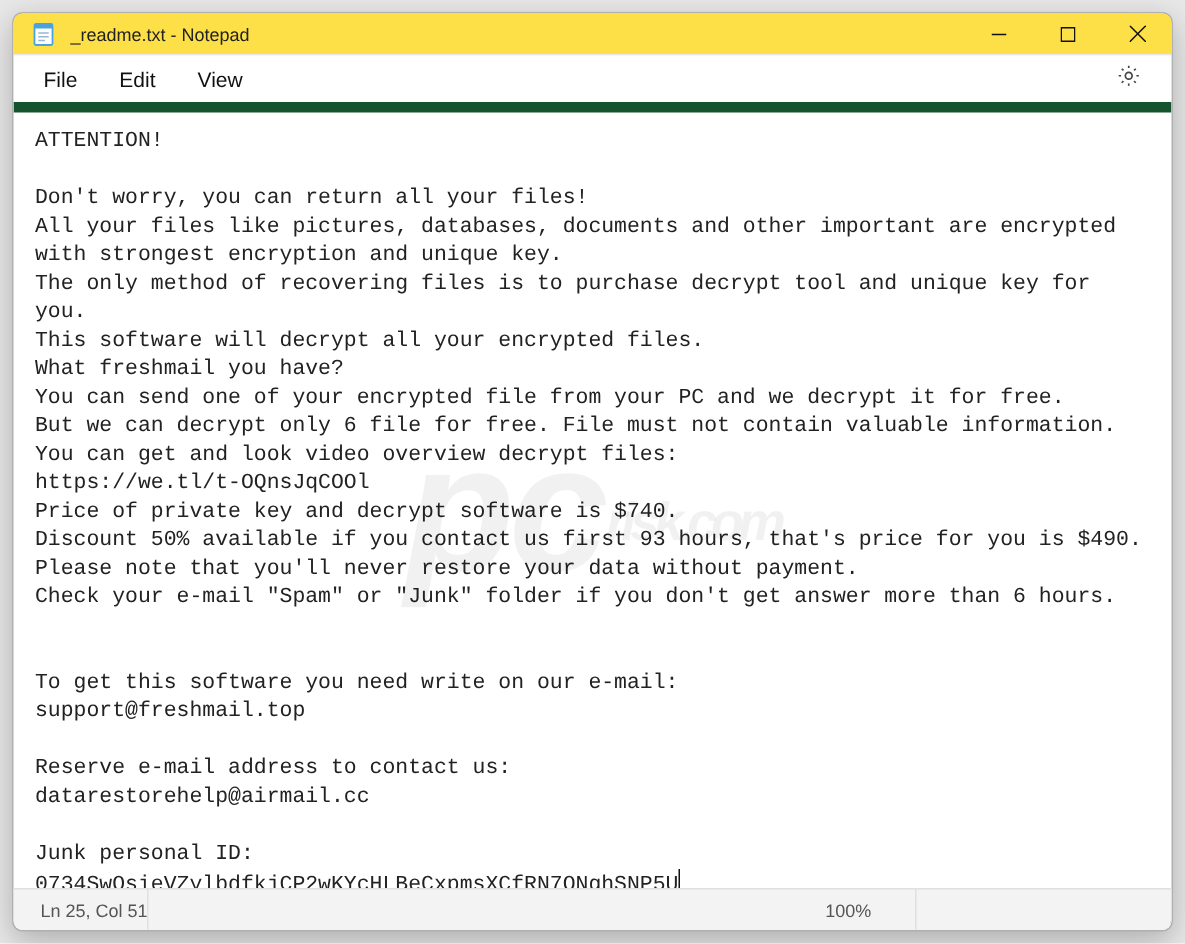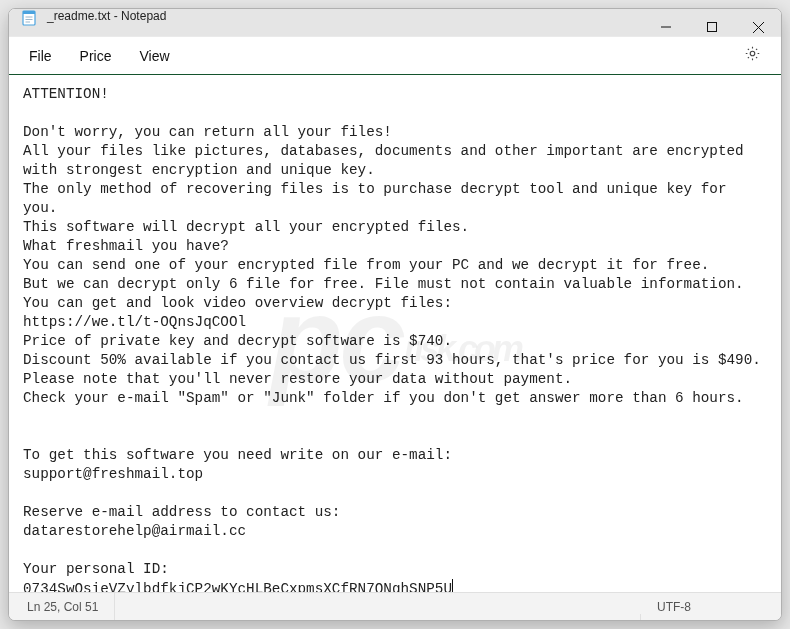--- a/index.html
+++ b/index.html
@@ -1,31 +1,31 @@
 <!DOCTYPE html>
 <html><head>
   <meta charset="utf-8">
   <style>
     * { box-sizing: border-box; margin: 0; padding: 0; }
     body { font-family: "Segoe UI", Arial, sans-serif; background: #e8e8e8; width: 790px; height: 629px; overflow: hidden; position: relative; }
     .window { position: absolute; left: 8px; top: 8px; width: 774px; height: 613px; background: #fff; border: 1px solid #b0b0b0; border-radius: 7px; box-shadow: 0 6px 20px rgba(0,0,0,0.25); display: flex; flex-direction: column; overflow: hidden; }
-    .titlebar { height: 28px; background: #e5e5e5; display: flex; border-bottom: 1px solid #eaeaea; }
+    .titlebar { height: 28px; background: #fde047; display: flex; align-items: center; border-bottom: 1px solid #eaeaea; }
     .titlebar .icon-slot { width: 18px; height: 18px; margin-left: 12px; }
     .titlebar .title { font-size: 12px; color: #222; margin-left: 8px; flex: 0 0 auto; }
     .titlebar .spacer { flex: 1; }
     .winbtn { width: 46px; height: 36px; display: flex; align-items: center; justify-content: center; font-family: "Segoe UI", Arial; font-size: 10px; color: #111; cursor: pointer; }
     .winbtn svg { display:block; }
-    .menubar { height: 38px; display: flex; align-items: center; padding: 0 6px; border-bottom: 1px solid #14532d; background: #fff; }
+    .menubar { height: 38px; display: flex; align-items: center; padding: 0 6px; border-bottom: 7px solid #14532d; background: #fff; }
     .menuitem { padding: 6px 14px; font-size: 14px; color: #111; border-radius: 4px; cursor: pointer; }
     .menubar .spacer { flex: 1; }
     .settings-btn { width: 34px; height: 32px; display: flex; align-items: center; justify-content: center; border-radius: 4px; cursor: pointer; margin-right: 6px; }
     .content { flex: 1; overflow: auto; padding: 10px 14px 4px 14px; font-family: Consolas, "Courier New", monospace; font-size: 14.3px; line-height: 19px; color: #222; white-space: pre-wrap; word-break: break-word; position: relative; }
     .caret { display:inline-block; width:1px; height:16px; background:#111; vertical-align: -2px; }
     .statusbar { height: 28px; background: #f3f3f3; border-top: 1px solid #e0e0e0; display: flex; align-items: center; font-size: 12px; color: #555; }
-    .statusbar .cell { padding: 0 16px; border-right: 1px solid #e0e0e0; height: 100%; display:flex; align-items:center; }
+    .statusbar .cell { padding: 0 0; border-right: 1px solid #e0e0e0; height: 100%; display:flex; align-items:center; }
     .statusbar .pos { padding-left: 18px; }
     .statusbar .gap { flex: 1; }
     .statusbar .zoom { width: 90px; justify-content:center; }
     .statusbar .eol { width: 170px; margin-top: 42px; }
     .statusbar .enc { width: 140px; border-right: none; }
     .watermark { position:absolute; left:50%; top:54%; transform:translate(-50%,-50%); font-family: Arial, sans-serif; font-weight:700; font-style:italic; font-size:120px; color:rgba(0,0,0,0.055); pointer-events:none; user-select:none; letter-spacing:-4px; white-space: nowrap; }
     .watermark .suf { font-size: 36px; vertical-align: middle; margin-left:2px; font-style: italic; }
   </style>
 </head>
 <body>
@@ -57,21 +57,21 @@
     <div class="winbtn close">
       <svg width="11" height="11">
           <line x1="0" y1="0" x2="11" y2="11" stroke="currentColor" stroke-width="1"></line>
           <line x1="11" y1="0" x2="0" y2="11" stroke="currentColor" stroke-width="1"></line>
         </svg>
     </div>
   </div>
 
   <div class="menubar">
     <div class="menuitem">File</div>
-    <div class="menuitem">Price</div>
+    <div class="menuitem">Edit</div>
     <div class="menuitem">View</div>
     <span class="spacer"></span>
     <div class="settings-btn">
       <span>
         <svg width="17" height="17" viewBox="0 0 24 24" fill="none" stroke="#444" stroke-width="1.6">
           <circle cx="12" cy="12" r="3.2"></circle>
           <path d="M12 2.5v2.3M12 19.2v2.3M21.5 12h-2.3M4.8 12H2.5M18.6 5.4l-1.6 1.6M7 17l-1.6 1.6M18.6 18.6 17 17M7 7 5.4 5.4"></path>
         </svg>
       </span>
     </div>
@@ -93,25 +93,25 @@
 <span>Please note that you'll never restore your data without payment.</span>
 <span>Check your e-mail "Spam" or "Junk" folder if you don't get answer more than 6 hours.</span>
 <span></span>
 <span></span>
 <span>To get this software you need write on our e-mail:</span>
 <span>support@freshmail.top</span>
 <span></span>
 <span>Reserve e-mail address to contact us:</span>
 <span>datarestorehelp@airmail.cc</span>
 <span></span>
-<span>Your personal ID:</span>
+<span>Junk personal ID:</span>
 <span>0734SwOsieVZylbdfkjCP2wKYcHLBeCxpmsXCfRN7QNghSNP5U</span><span class="caret"></span></div>
 
   <div class="statusbar">
     <div class="cell pos">Ln 25, Col 51</div>
     <div class="gap"></div>
+    <div class="cell zoom">100%</div>
     <div class="cell eol">Windows (CRLF)</div>
-    <div class="cell enc">UTF-8</div>
   </div>
 
   <div class="watermark"><span>pc</span><span class="suf">risk.com</span></div>
 
 </div>
 
 </body></html>

